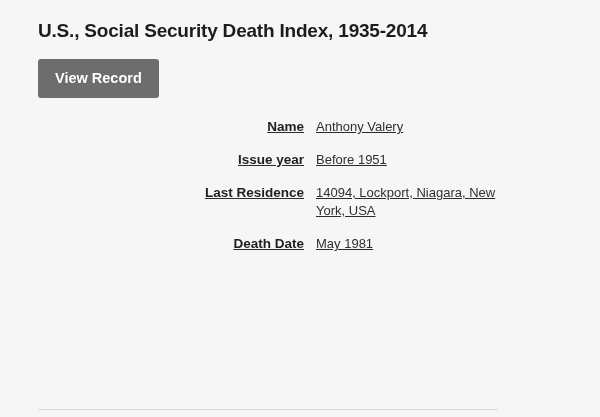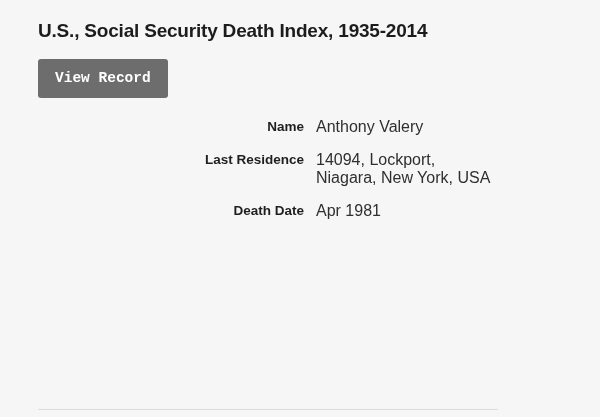--- a/index.html
+++ b/index.html
@@ -32,49 +32,50 @@
   }
   .btn-row {
     margin-top: 16px;
   }
   .view-record-btn {
     display: inline-block;
     background: #6d6d6d;
     color: #ffffff;
     border: none;
     border-radius: 3px;
-    font-family: Liberation Mono, monospace;
+    font-family: Liberation Sans, sans-serif;
     font-size: 14.5px;
     font-weight: bold;
     padding: 11px 17px 12px 17px;
     line-height: 16px;
     cursor: pointer;
   }
   .fields {
     margin-top: 20px;
     width: 100%;
     border-collapse: collapse;
   }
   .fields tr {
     vertical-align: top;
+    text-decoration: underline;
   }
   .field-label {
     width: 266px;
     text-align: right;
     padding: 0 10px 15px 0;
     font-size: 13.5px;
     font-weight: bold;
     color: #1f1f1f;
     white-space: nowrap;
     line-height: 17px;
   }
   .field-value {
     text-align: left;
     padding: 0 0 15px 2px;
-    font-size: 16px;
+    font-size: 13px;
     font-weight: normal;
     color: #2f2f2f;
     line-height: 18px;
   }
   .value-wrap {
     max-width: 240px;
     display: block;
   }
   .rule {
     position: absolute;
@@ -98,29 +99,35 @@
 
   <table class="fields">
     <tbody>
       <tr>
         <td class="field-label">Name</td>
         <td class="field-value">
             <span class="value-wrap">Anthony Valery</span>
           </td>
       </tr>
       <tr>
+        <td class="field-label">Issue year</td>
+        <td class="field-value">
+            <span class="value-wrap">Before 1951</span>
+          </td>
+      </tr>
+      <tr>
         <td class="field-label">Last Residence</td>
         <td class="field-value">
             <span class="value-wrap">14094, Lockport, Niagara, New York, USA</span>
           </td>
       </tr>
       <tr>
         <td class="field-label">Death Date</td>
         <td class="field-value">
-            <span class="value-wrap">Apr 1981</span>
+            <span class="value-wrap">May 1981</span>
           </td>
       </tr>
     </tbody>
   </table>
 
   <div class="rule"></div>
 
 </div>
 
 </body></html>

